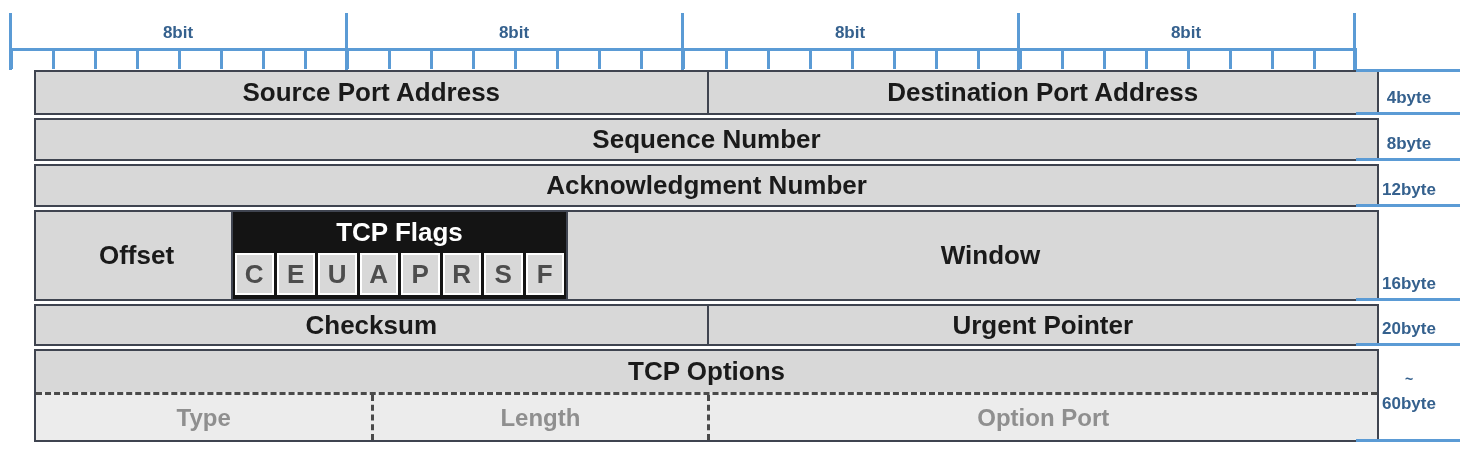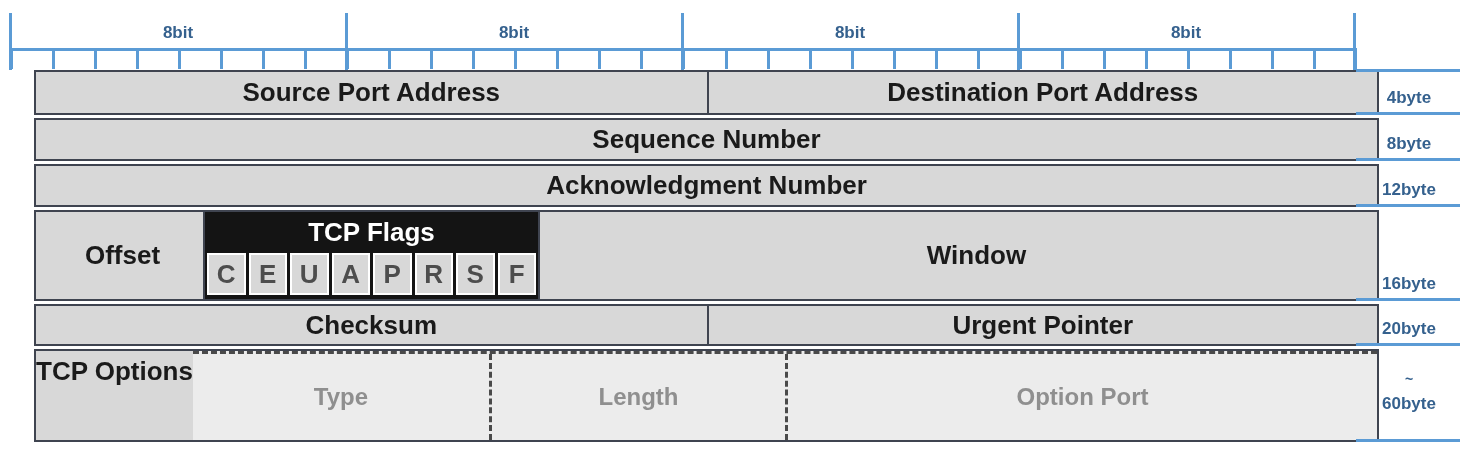--- a/index.html
+++ b/index.html
@@ -35,39 +35,39 @@
     border:2px solid var(--bd);display:flex;background:var(--cell-gray);margin-left:24px;
   }
   .cell{
     background:var(--cell-gray);display:flex;align-items:center;justify-content:center;
     font-weight:bold;font-size:26px;color:var(--txt);box-sizing:border-box;
   }
   .cell + .cell{border-left:2px solid var(--bd);}
   .half{width:50%;}
   .full{width:100%;}
   
-  .w-offset{width:167px;padding-left:6px;}
+  .w-offset{width:195px;padding-left:6px;}
   .w-reserved{width:170px;}
   .flags{
     width:337px;box-sizing:border-box;border-left:2px solid var(--bd);border-right:2px solid var(--bd);
     background:var(--flags-black);display:flex;flex-direction:column;
   }
   .flags-title{
     height:41px;display:flex;align-items:center;justify-content:center;
     color:#fff;font-weight:bold;font-size:26px;
   }
   .flag-cells{flex:1;display:flex;gap:3px;padding:0 2px 4px 2px;}
   .flag-cell{
     flex:1;background:var(--cell-gray);border:2px solid #fff;box-sizing:border-box;
     display:flex;align-items:center;justify-content:center;
     font-weight:bold;font-size:26px;color:#4d4d4d;
   }
   .w-window{flex:1;border-left:none;padding-left:36px;}
   
-  .options-row{flex-direction:row;}
+  .options-row{flex-direction:column;}
   .options-title{
     height:41px;background:var(--cell-gray);display:flex;align-items:center;justify-content:center;
     font-weight:bold;font-size:26px;color:var(--txt);
   }
   .options-sub{flex:1;display:flex;background:var(--sub-gray);border-top:3px dashed #4a4a4a;justify-content:center;}
   .opt-cell{
     box-sizing:border-box;display:flex;align-items:center;justify-content:center;
     font-weight:bold;font-size:24px;color:var(--muted);
   }
   .opt-cell + .opt-cell{border-left:3px dashed #4a4a4a;}

